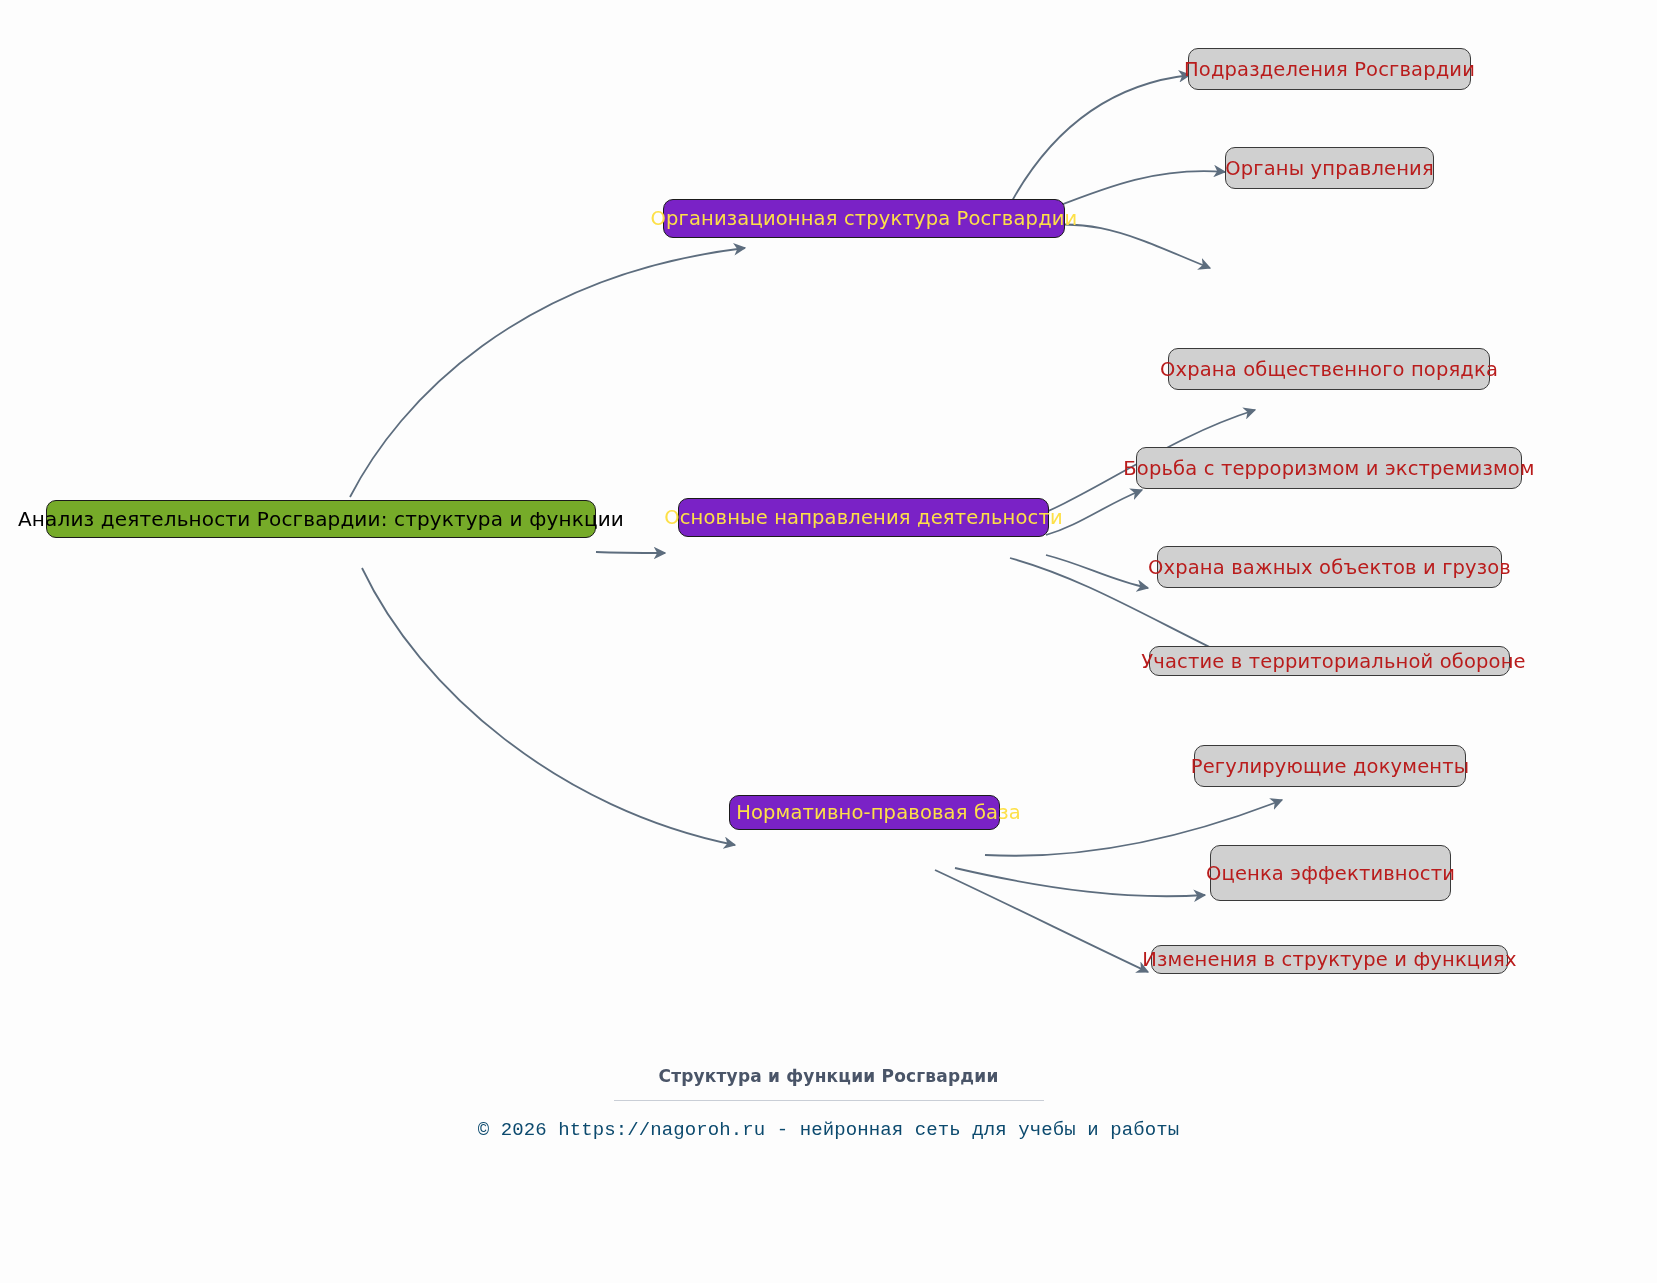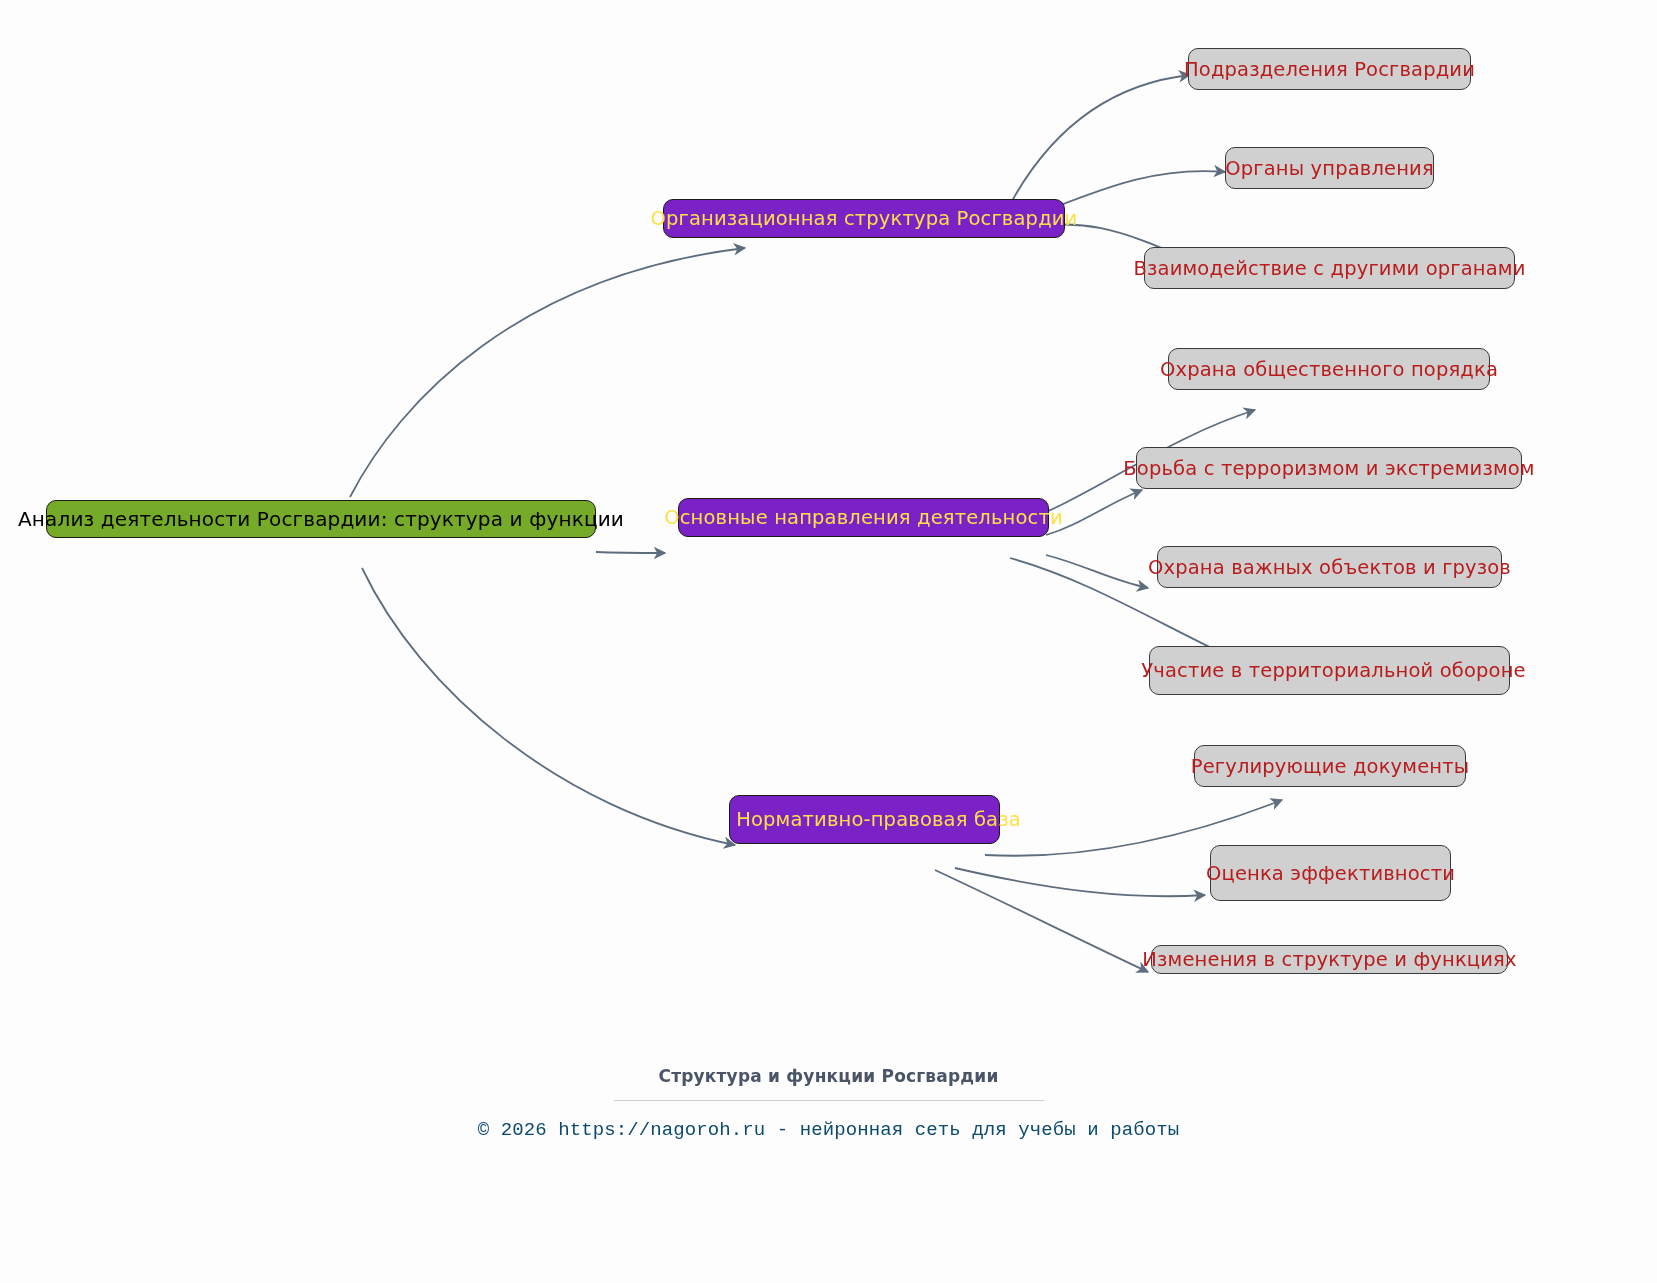--- a/index.html
+++ b/index.html
@@ -124,45 +124,42 @@
   </div>
 
   <div class="node leaf" style="left:1188px; top:48px; width:283px; height:42px;">
     <span>Подразделения Росгвардии</span>
   </div>
 
   <div class="node leaf" style="left:1225px; top:147px; width:209px; height:42px;">
     <span>Органы управления</span>
   </div>
 
-  <div class="node leaf" style="left:1144px; top:247px; width:371px; height:42px;">
-    <span>Взаимодействие с другими органами</span>
-  </div>
 
   <div class="node branch" style="left:678px; top:498px; width:371px; height:39px;">
     <span>Основные направления деятельности</span>
   </div>
 
   <div class="node leaf" style="left:1168px; top:348px; width:322px; height:42px;">
     <span>Охрана общественного порядка</span>
   </div>
 
   <div class="node leaf" style="left:1136px; top:447px; width:386px; height:42px;">
     <span>Борьба с терроризмом и экстремизмом</span>
   </div>
 
   <div class="node leaf" style="left:1157px; top:546px; width:345px; height:42px;">
     <span>Охрана важных объектов и грузов</span>
   </div>
 
-  <div class="node leaf" style="left:1149px; top:646px; width:361px; height:49px;padding-left:24px;">
+  <div class="node leaf" style="left:1149px; top:646px; width:361px; height:30px;padding-left:24px;">
     <span>Участие в территориальной обороне</span>
   </div>
 
-  <div class="node branch" style="left:729px; top:795px; width:271px; height:49px;padding-left:44px;">
+  <div class="node branch" style="left:729px; top:795px; width:271px; height:35px;padding-left:44px;">
     <span>Нормативно-правовая база</span>
   </div>
 
   <div class="node leaf" style="left:1194px; top:745px; width:272px; height:42px;">
     <span>Регулирующие документы</span>
   </div>
 
   <div class="node leaf" style="left:1210px; top:845px; width:241px; height:56px;">
     <span>Оценка эффективности</span>
   </div>

